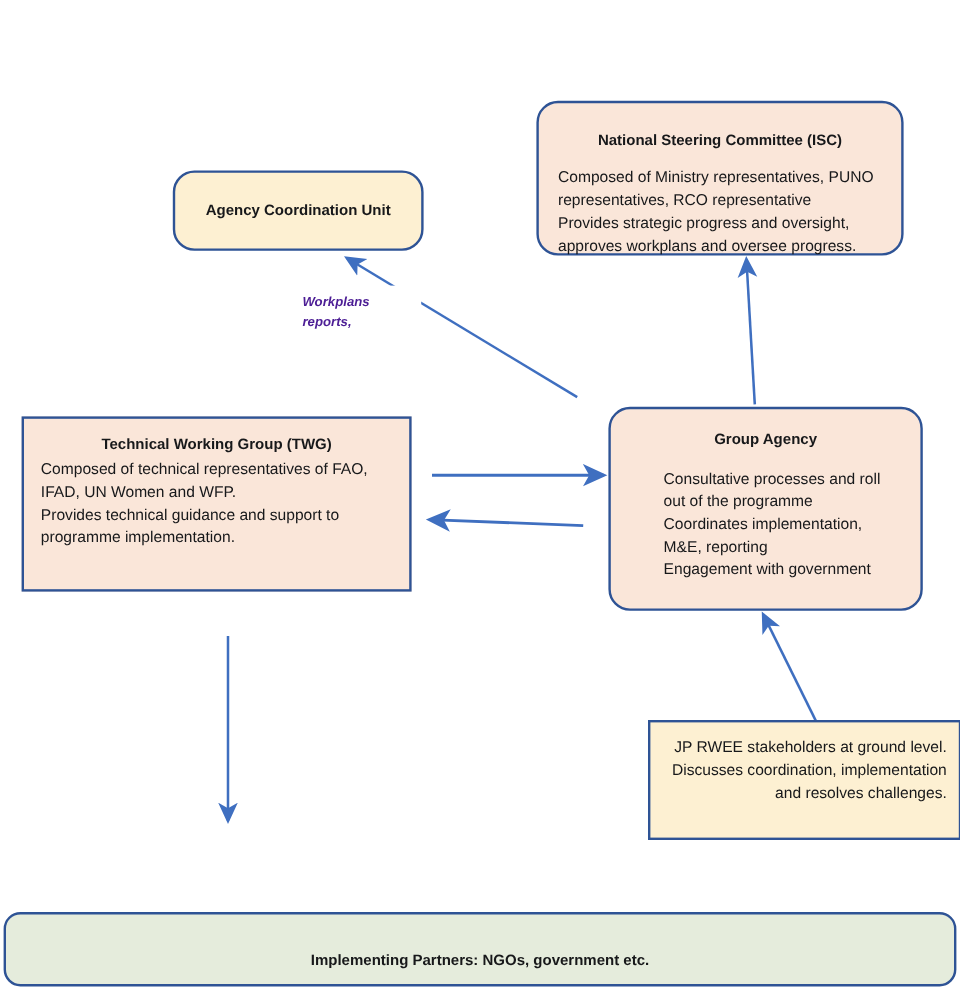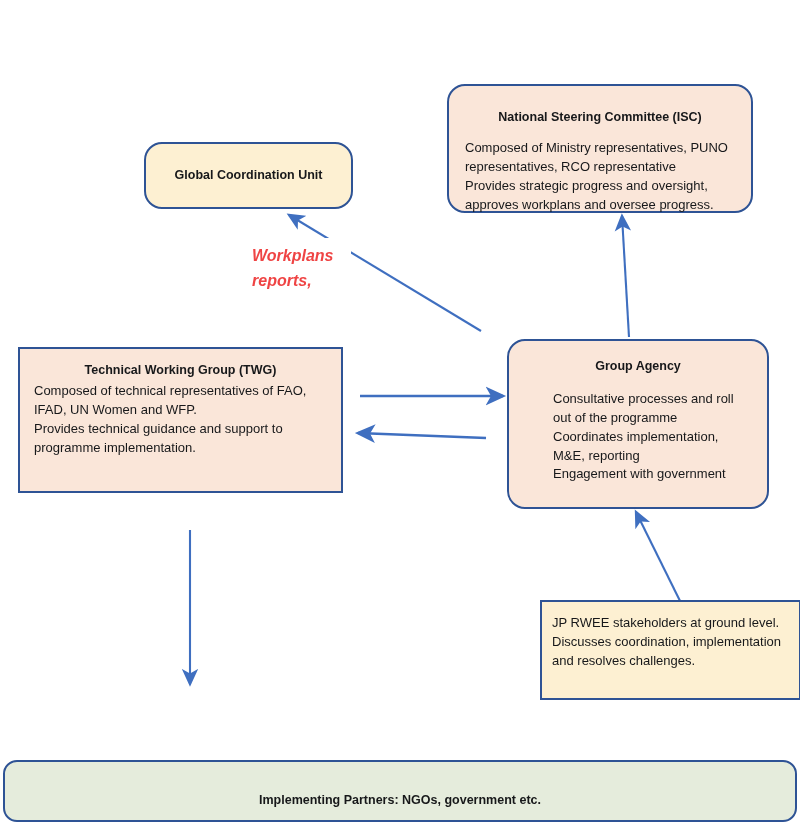--- a/index.html
+++ b/index.html
@@ -34,21 +34,21 @@
   .node .title {
     font-weight: bold;
     text-align: center;
     font-size: 12.5px;
     line-height: 1.2;
   }
   .node .body {
     font-size: 13px;
     line-height: 1.45;
   }
-  .node .body.center { text-align: left; }
+  .node .body.center { text-align: right; }
   .node .body.left   { text-align: left; }
 
   
   #node-isc {
     left: 447px; top: 84px; width: 306px; height: 129px;
     background: #fae6d9;
     padding: 24px 16px 0 16px;
   }
   #node-isc .title { margin-bottom: 14px; }
 
@@ -88,23 +88,23 @@
   }
   #node-partners .title { font-size: 12.5px; }
 
   
   #label-workplans {
     position: absolute;
     left: 243px; top: 238px; width: 108px; height: 52px;
     background: #ffffff;
     font-style: italic;
     font-weight: bold;
-    font-size: 16px;
+    font-size: 11px;
     line-height: 1.55;
-    color: #ef4444;
+    color: #4c1d95;
     padding: 6px 0 0 9px;
     box-sizing: border-box;
   }
 </style>
 </head>
 <body>
 
 <div id="canvas">
 
   <svg class="arrows" viewBox="0 0 800 824" width="800" height="824">
@@ -127,21 +127,21 @@
     <line x1="683" y1="607" x2="636" y2="512" stroke="#3f6fc0" stroke-width="2.1" marker-end="url(#ah)"></line>
   </svg>
 
   <div id="node-isc" class="node rounded">
     <div class="title">National Steering Committee (ISC)</div>
     <div class="body left" style="white-space:pre-line;">Composed of Ministry representatives, PUNO representatives, RCO representative
 Provides strategic progress and oversight, approves workplans and oversee progress.</div>
   </div>
 
   <div id="node-gcu" class="node rounded">
-    <div class="title">Global Coordination Unit</div>
+    <div class="title">Agency Coordination Unit</div>
   </div>
 
   <div id="label-workplans">Workplans reports,</div>
 
   <div id="node-twg" class="node square">
     <div class="title">Technical Working Group (TWG)</div>
     <div class="body left" style="white-space:pre-line;">Composed of technical representatives of FAO, IFAD, UN Women and WFP.
 Provides technical guidance and support to programme implementation.</div>
   </div>
 

